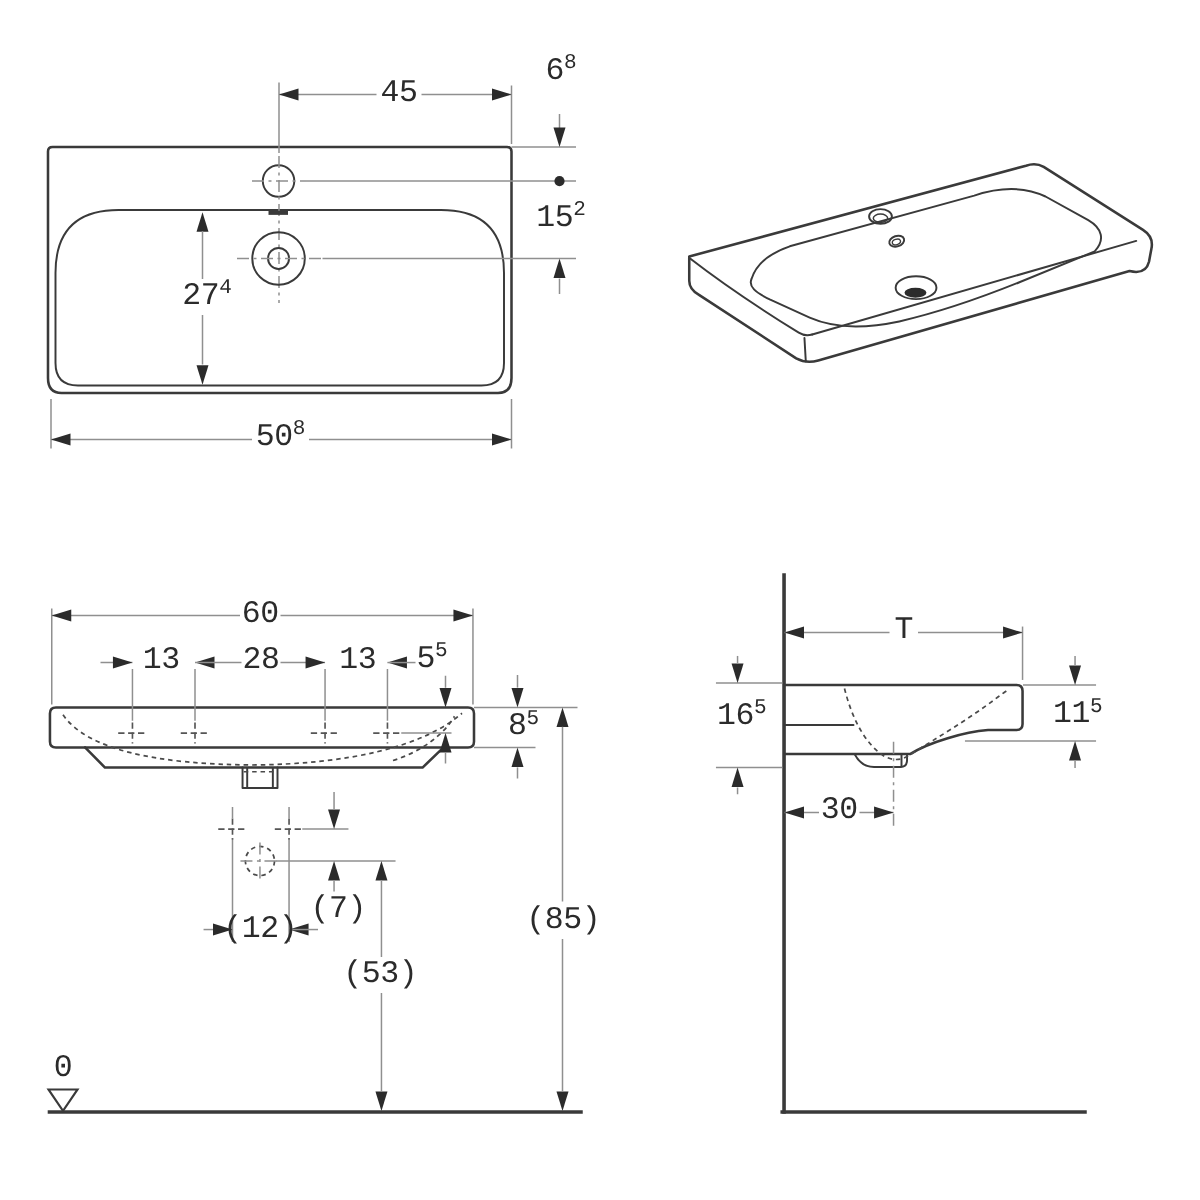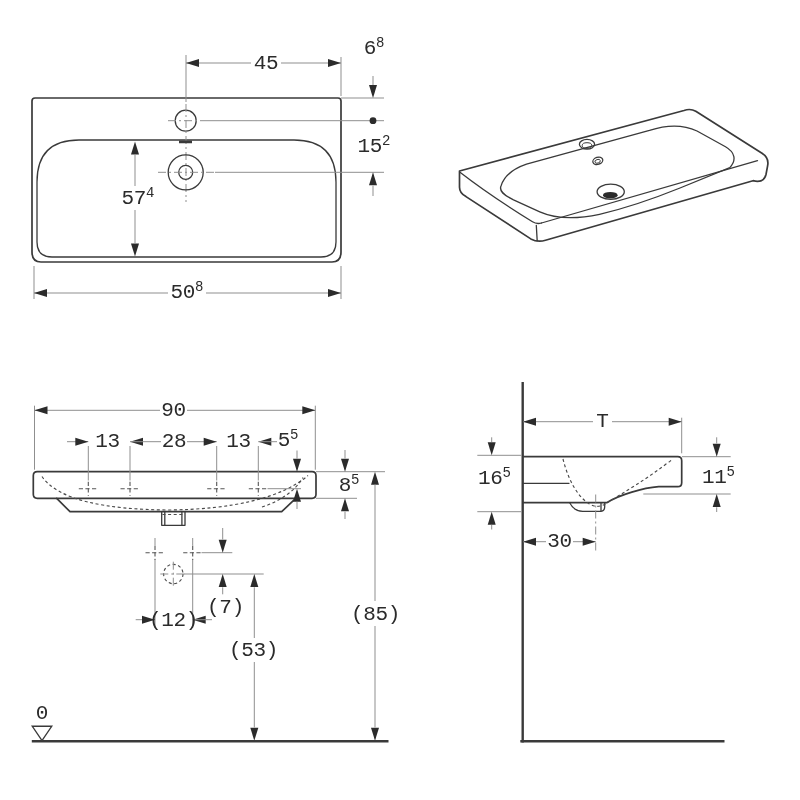--- a/index.html
+++ b/index.html
@@ -257,24 +257,24 @@
       <line class="dl" x1="573" y1="541.7" x2="595.7" y2="541.7"></line>
       <path class="ar" d="M523,541.7 l13,-4 v8 z"></path>
       <path class="ar" d="M595.7,541.7 l-13,-4 v8 z"></path>
     </g>
   </g>
 </svg>
 
   <div class="lbl" style="left:266px;top:62.5px"><span>45</span></div>
   <div class="lbl" style="left:374px;top:48px"><span>6</span><span class="sup">8</span></div>
   <div class="lbl" style="left:374px;top:146px"><span>15</span><span class="sup">2</span></div>
-  <div class="lbl" style="left:138px;top:198px"><span>57</span><span class="sup">4</span></div>
+  <div class="lbl" style="left:138px;top:198px"><span>27</span><span class="sup">4</span></div>
   <div class="lbl" style="left:187px;top:292px"><span>50</span><span class="sup">8</span></div>
 
-  <div class="lbl" style="left:173.5px;top:409.5px"><span>90</span></div>
+  <div class="lbl" style="left:173.5px;top:409.5px"><span>60</span></div>
   <div class="lbl" style="left:107.5px;top:441px"><span>13</span></div>
   <div class="lbl" style="left:174px;top:441px"><span>28</span></div>
   <div class="lbl" style="left:238.5px;top:441px"><span>13</span></div>
   <div class="lbl" style="left:288px;top:440px"><span>5</span><span class="sup">5</span></div>
   <div class="lbl" style="left:349px;top:484.5px"><span>8</span><span class="sup">5</span></div>
   <div class="lbl" style="left:173.5px;top:619.5px"><span>(12)</span></div>
   <div class="lbl" style="left:225.5px;top:607px"><span>(7)</span></div>
   <div class="lbl" style="left:253.5px;top:650px"><span>(53)</span></div>
   <div class="lbl" style="left:375.5px;top:613.5px"><span>(85)</span></div>
   <div class="lbl" style="left:42px;top:712.5px"><span>0</span></div>

